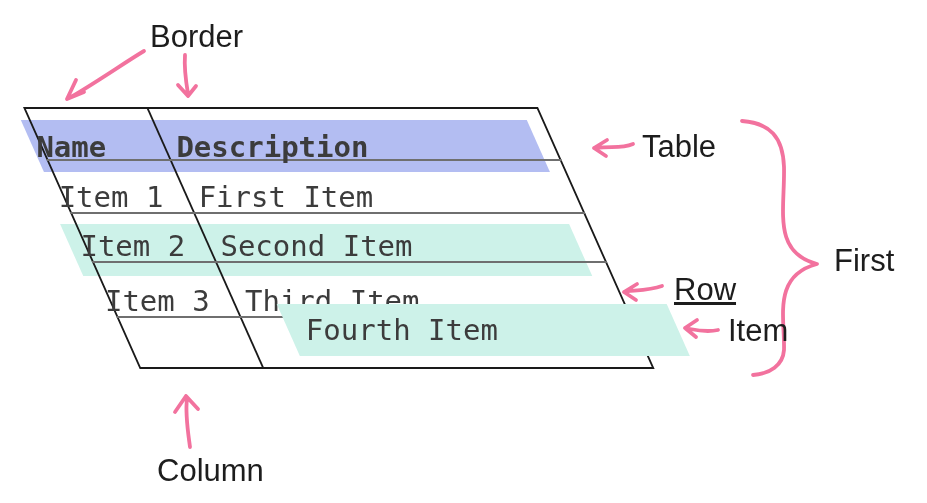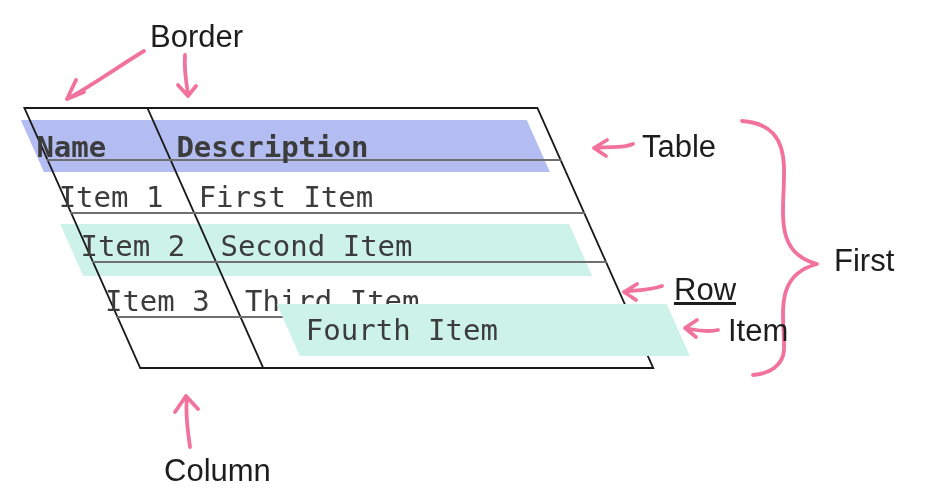--- a/index.html
+++ b/index.html
@@ -67,21 +67,21 @@
   
   .lbl{
     position:absolute;font-size:31px;line-height:27px;color:var(--label_text);
     white-space:nowrap;z-index:10;
   }
   .lbl-border{left:150px;top:23px;}
   .lbl-header{left:642px;top:133px;}
   .lbl-table{left:834px;top:247px;}
   .lbl-row{left:674px;top:276px;text-decoration:underline;}
   .lbl-cell{left:728px;top:317px;}
-  .lbl-column{left:164px;top:457px;}
+  .lbl-column{left:157px;top:457px;}
   
   .arrows{position:absolute;left:0;top:0;z-index:9;pointer-events:none;}
   .ann{stroke:var(--annotation);fill:none;stroke-width:3.8;stroke-linecap:round;stroke-linejoin:round;}
 </style>
 </head>
 <body>
 
 <div class="canvas">
 
   <div class="scene">

